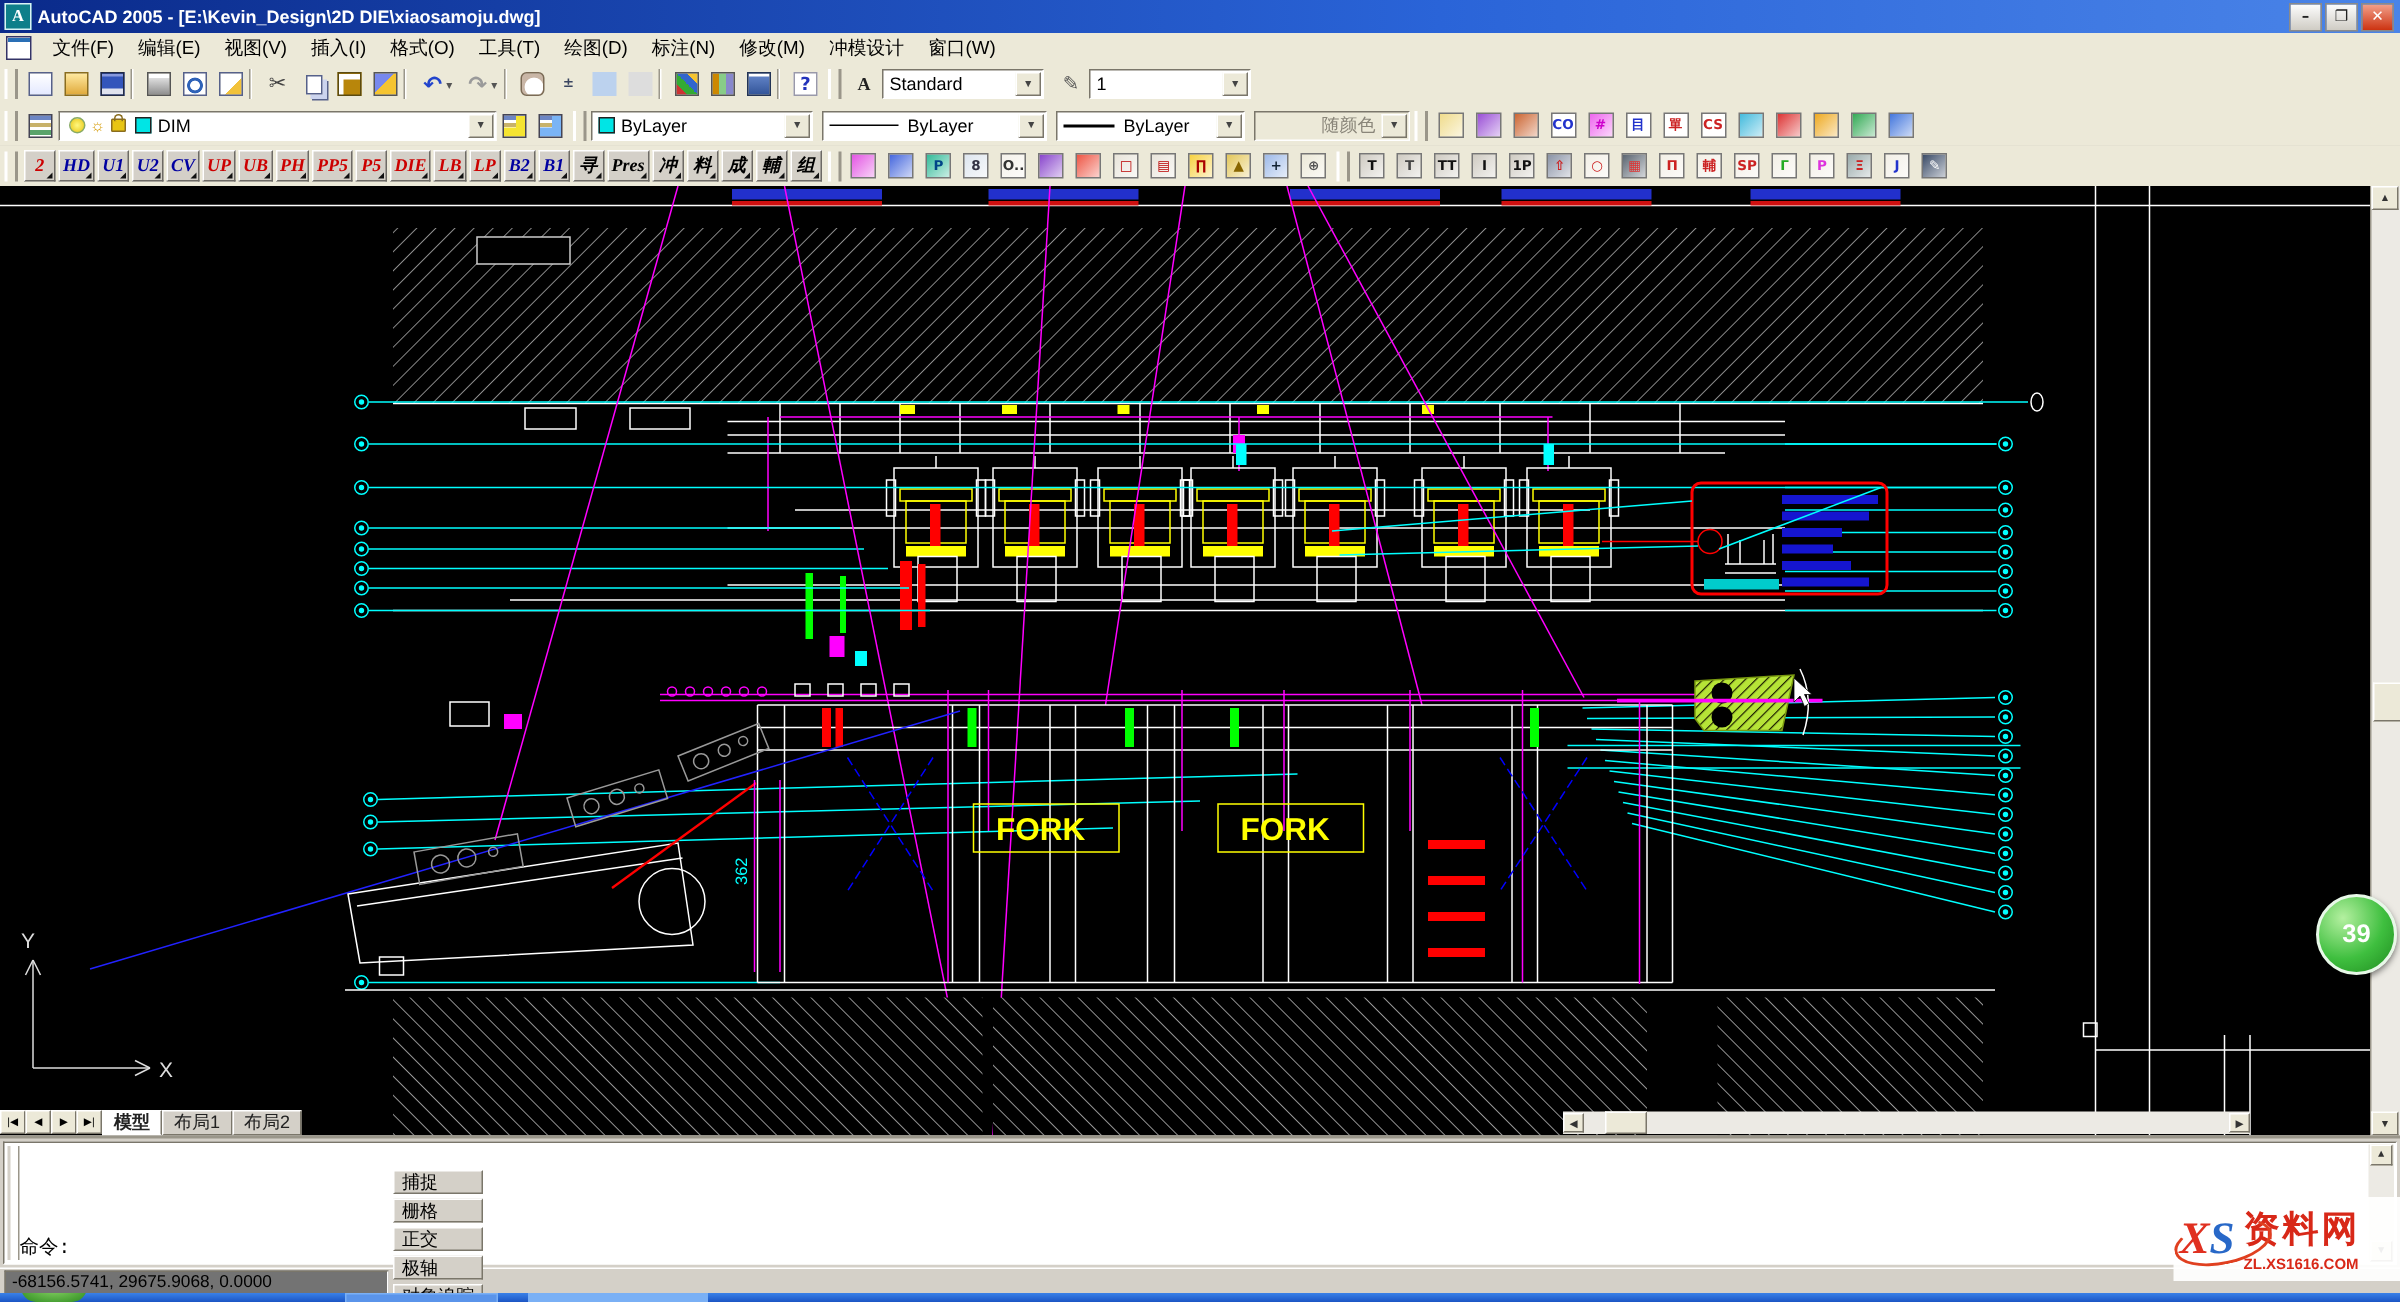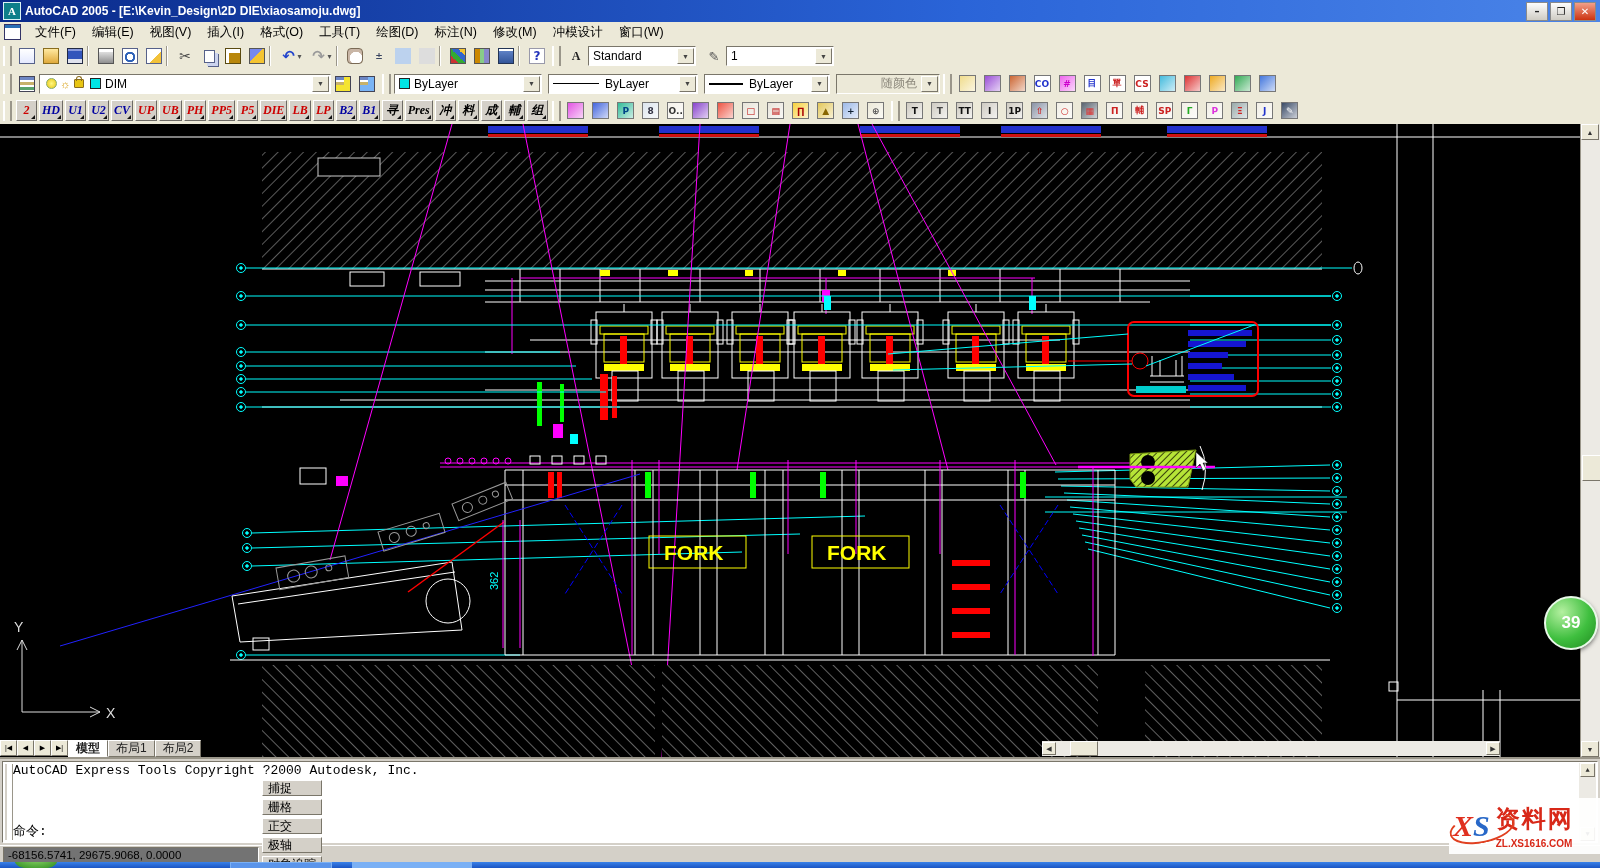--- a/index.html
+++ b/index.html
@@ -870,21 +870,20 @@
 
 <div class="abs" id="vscroll">
   <div class="scrollbtn">▲</div>
   <div id="vthumb"></div>
   <div class="scrollbtn" style="position:absolute;bottom:0;">▼</div>
 </div>
 
 <div class="abs" id="cmdwin">
   <div id="cmdinner">
     <div id="cmdgrip"></div>
-    <div>AutoCAD Express Tools Copyright ?2000 Autodesk, Inc.</div>
     <div id="cmdprompt">命令:</div>
     <div id="cmdscroll">
       <div class="scrollbtn" style="width:15px;height:14px;">▲</div>
       <div class="scrollbtn" style="width:15px;height:14px;">▼</div>
     </div>
   </div>
 </div>
 
 <div class="abs" id="statusbar">
   <div id="coords">-68156.5741, 29675.9068, 0.0000</div>

